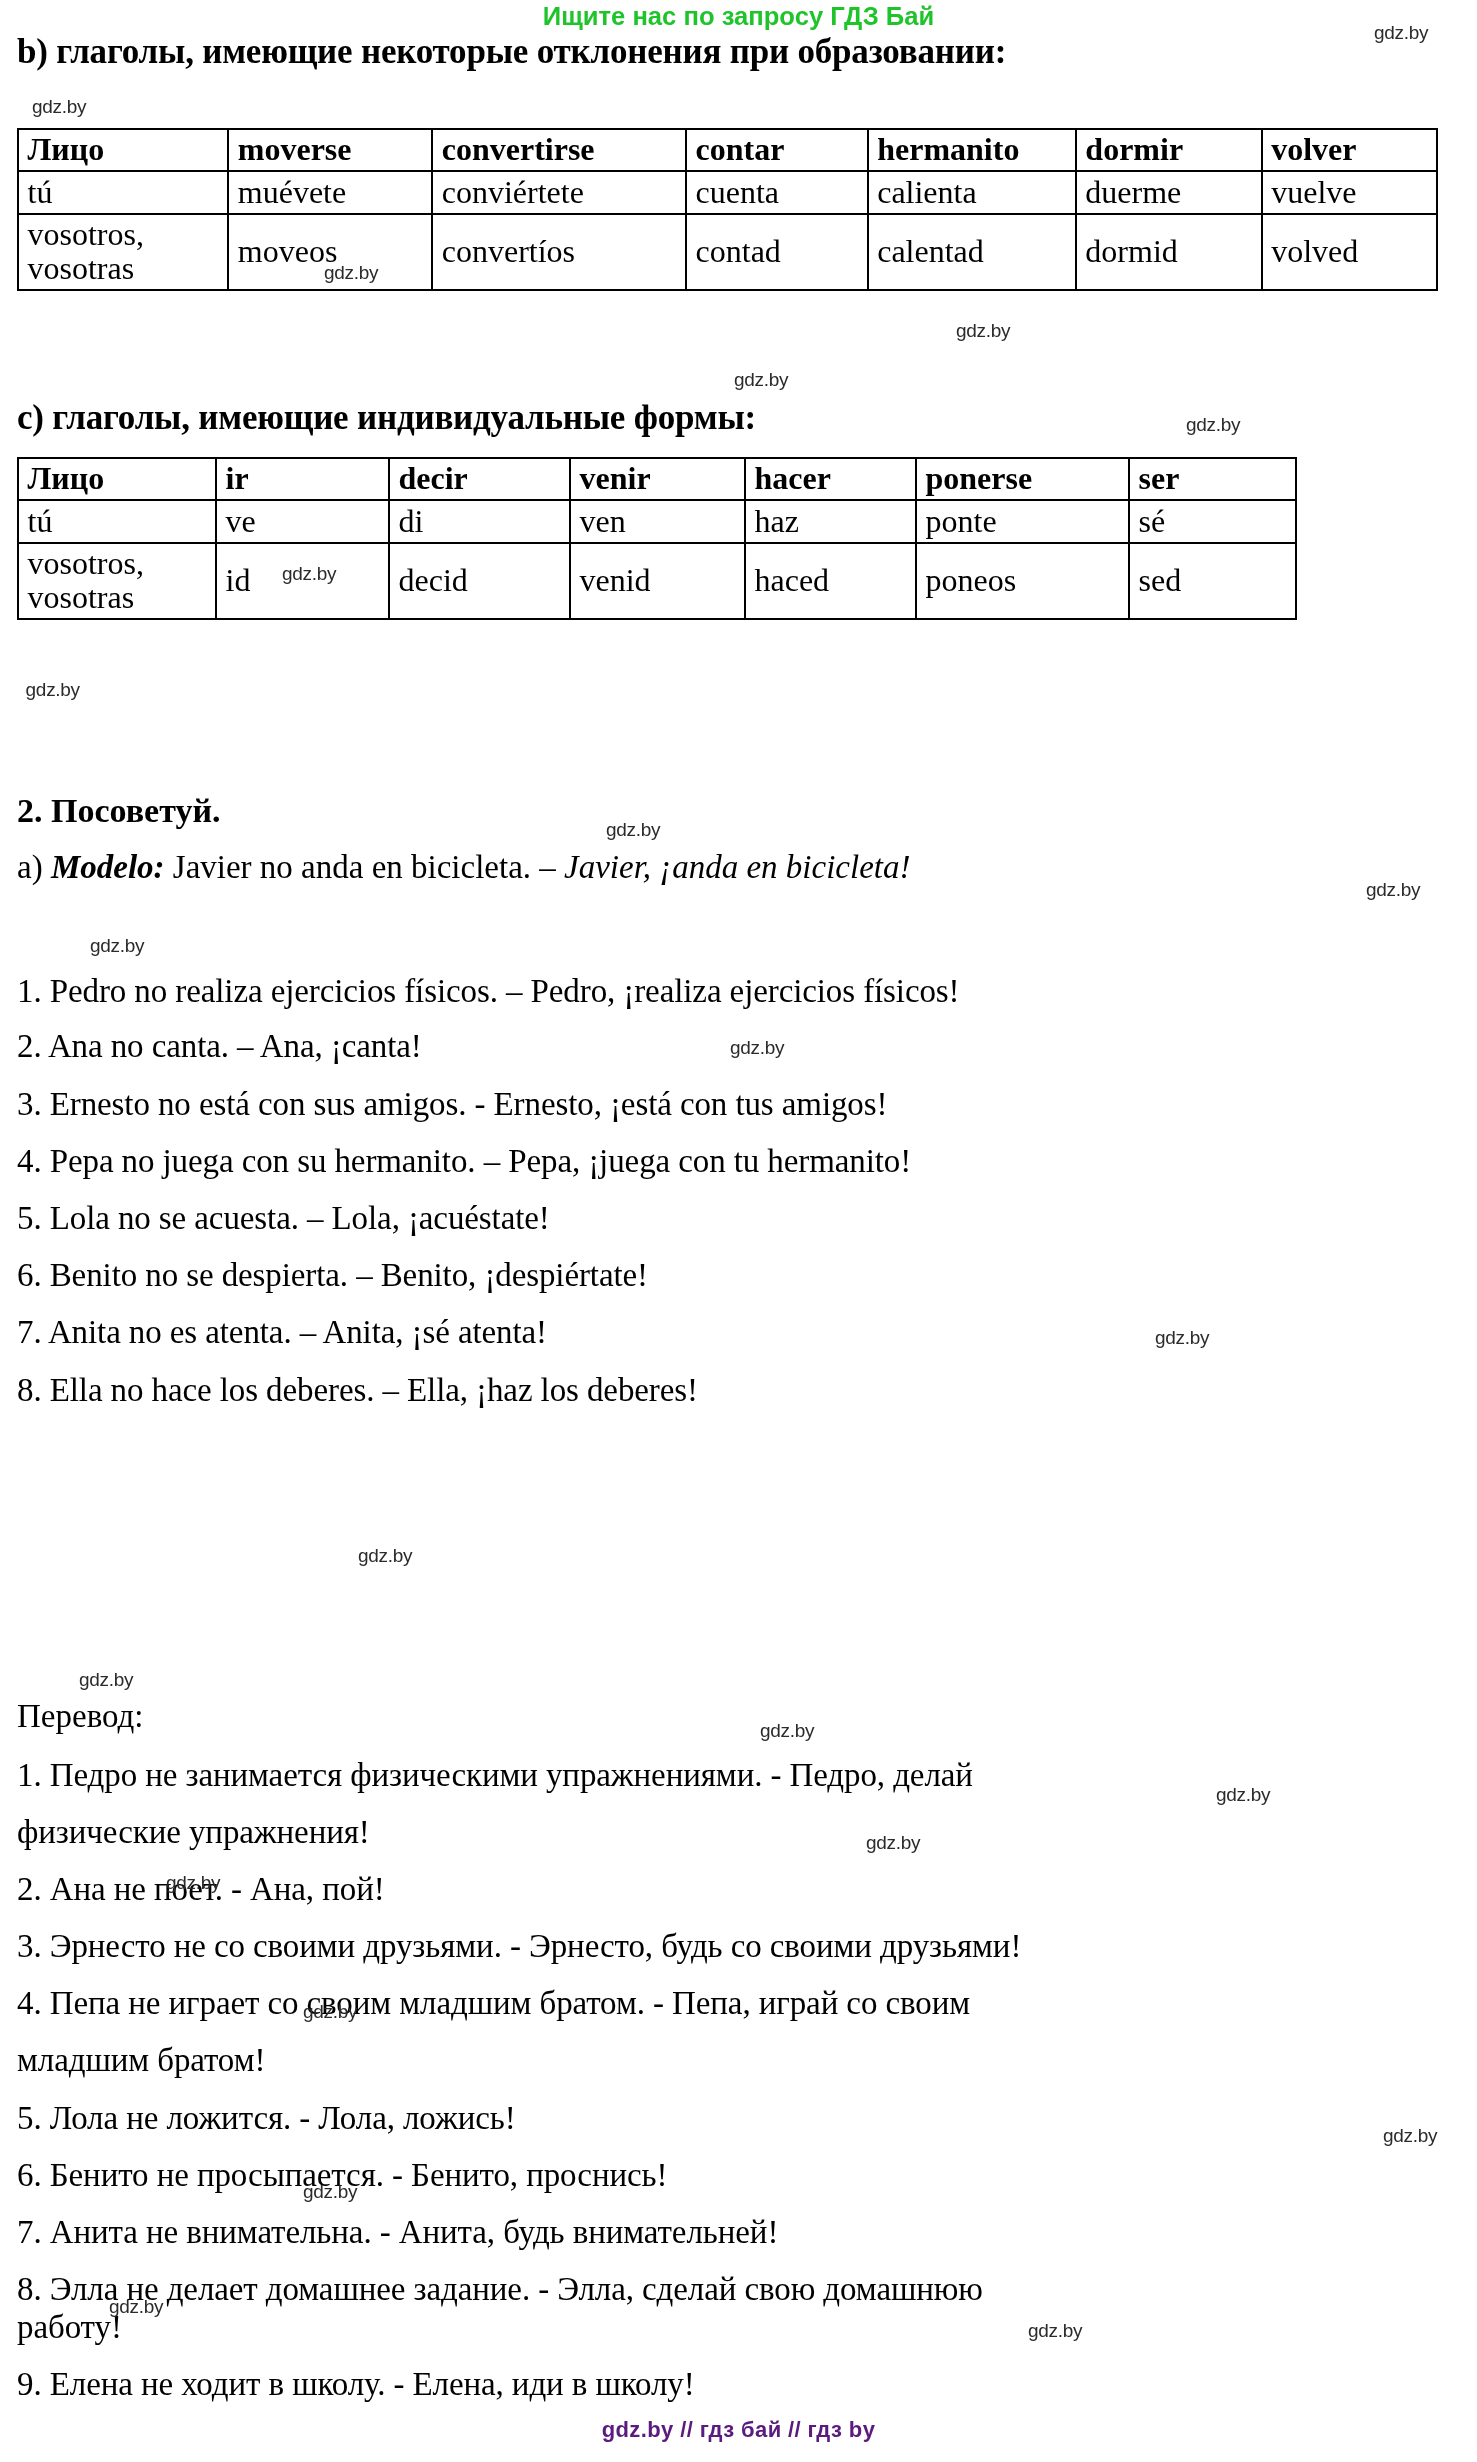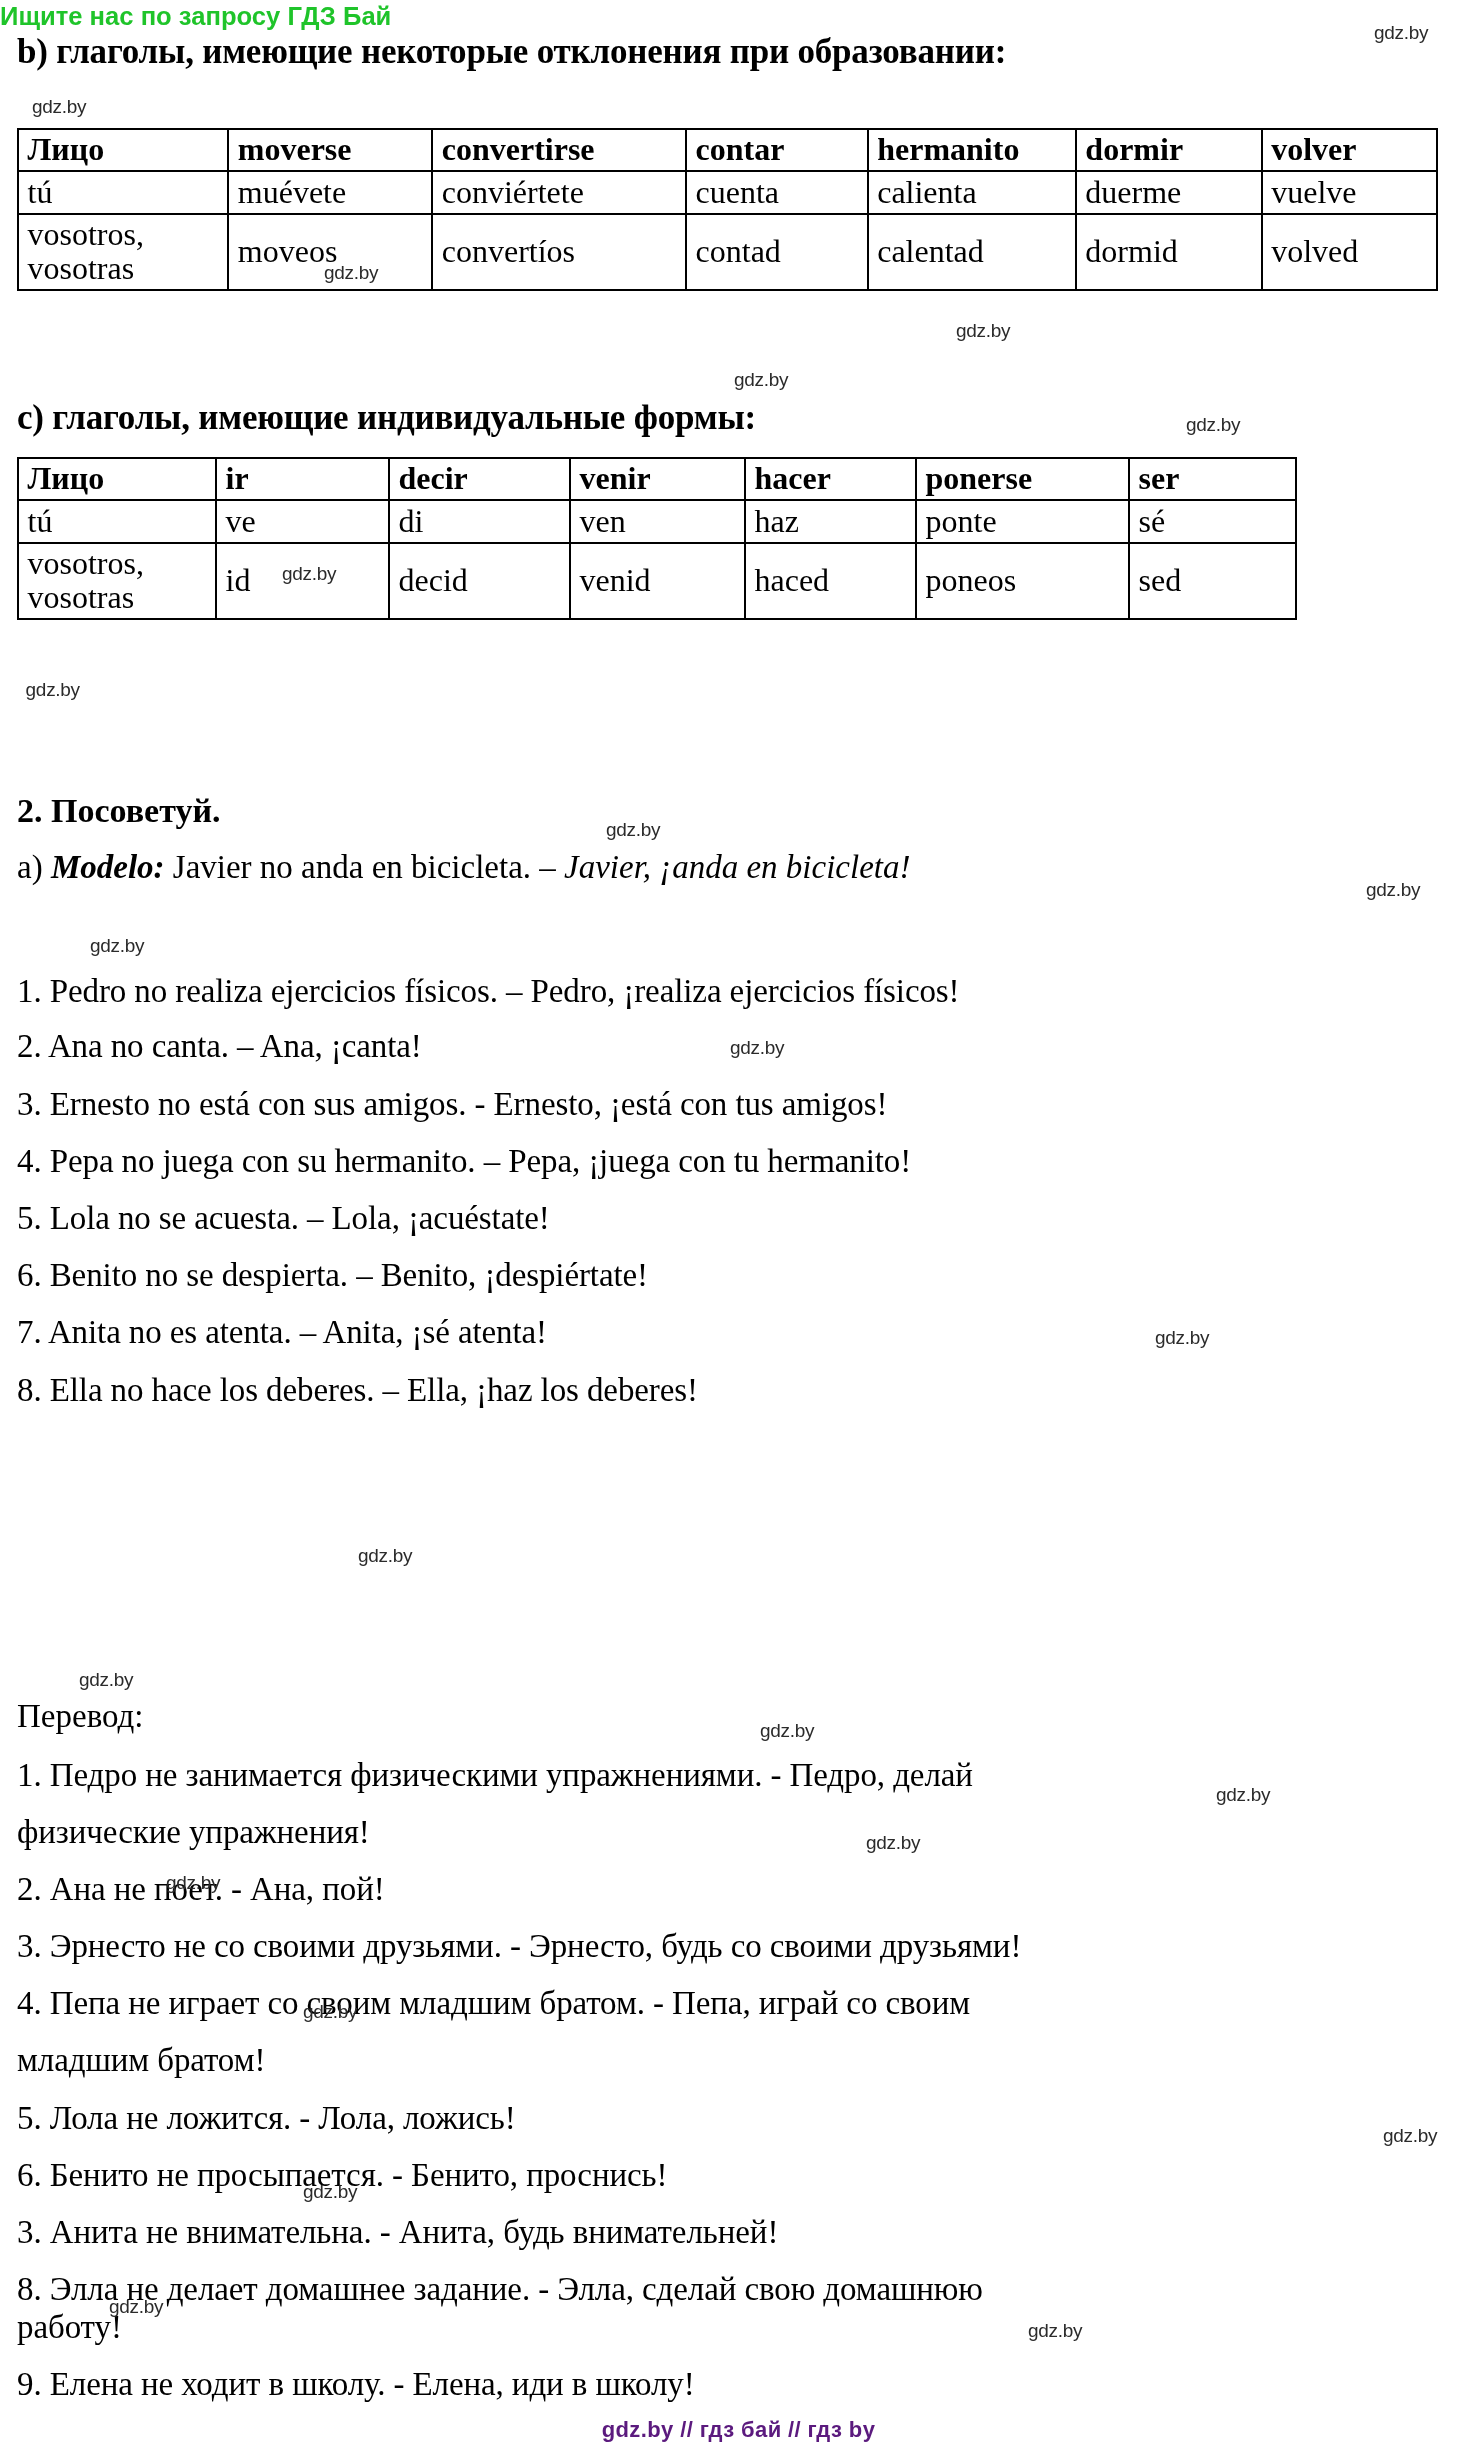--- a/index.html
+++ b/index.html
@@ -34,21 +34,21 @@
     z-index: 5;
     pointer-events: none;
   }
   .wm-sm { font-size: 19px; }
 
   .top-banner {
     position: absolute;
     top: 1.7px;
     left: 0;
     width: 1477px;
-    text-align: left;
+    text-align: center;
     font-family: "Liberation Sans", "DejaVu Sans", sans-serif;
     font-size: 25.6px;
     font-weight: bold;
     color: #1fc42a;
     letter-spacing: 0px;
     z-index: 6;
   }
 
   .footer-banner {
     position: absolute;
@@ -274,21 +274,21 @@
   <div class="line" style="top:1871px;">2. Ана не поет. - Ана, пой!</div>
   <div class="wm wm-sm" style="left:166px; top:1872px;">gdz.by</div>
   <div class="line" style="top:1928px;">3. Эрнесто не со своими друзьями. - Эрнесто, будь со своими друзьями!</div>
   <div class="line" style="top:1985px;">4. Пепа не играет со своим младшим братом. - Пепа, играй со своим</div>
   <div class="wm wm-sm" style="left:303px; top:2001px;">gdz.by</div>
   <div class="line" style="top:2042px;">младшим братом!</div>
   <div class="line" style="top:2100px;">5. Лола не ложится. - Лола, ложись!</div>
   <div class="wm wm-sm" style="left:1383px; top:2125px;">gdz.by</div>
   <div class="line" style="top:2157px;">6. Бенито не просыпается. - Бенито, проснись!</div>
   <div class="wm wm-sm" style="left:303px; top:2181px;">gdz.by</div>
-  <div class="line" style="top:2214px;">3. Анита не внимательна. - Анита, будь внимательней!</div>
+  <div class="line" style="top:2214px;">7. Анита не внимательна. - Анита, будь внимательней!</div>
   <div class="line" style="top:2271px;">8. Элла не делает домашнее задание. - Элла, сделай свою домашнюю</div>
   <div class="wm wm-sm" style="left:109px; top:2296px;">gdz.by</div>
   <div class="line" style="top:2309px;">работу!</div>
   <div class="wm wm-sm" style="left:1028px; top:2320px;">gdz.by</div>
   <div class="line" style="top:2366px;">9. Елена не ходит в школу. - Елена, иди в школу!</div>
 
   <div class="footer-banner">gdz.by  //  гдз бай  //  гдз by</div>
 
 </div>
 

